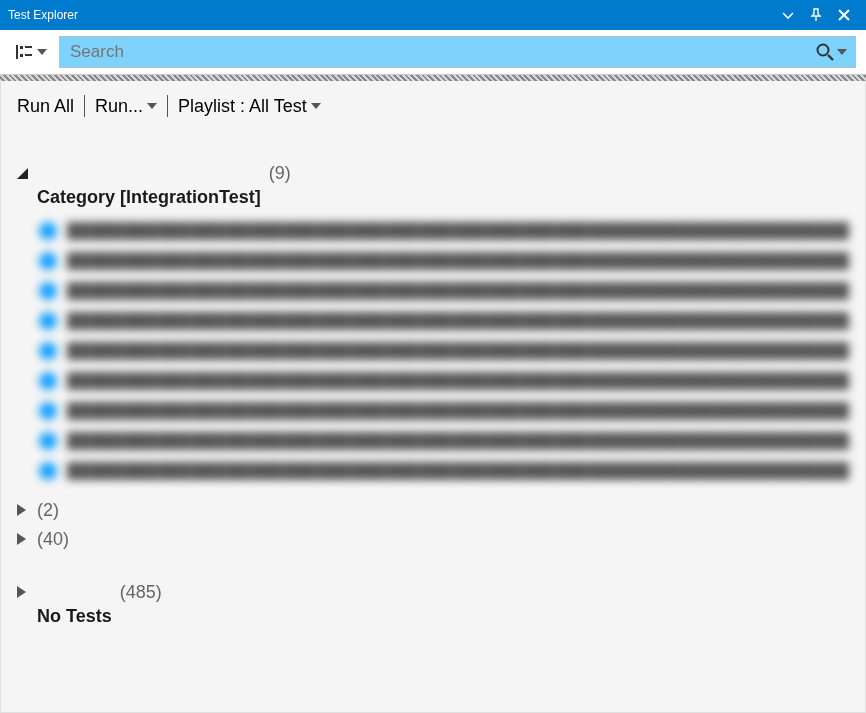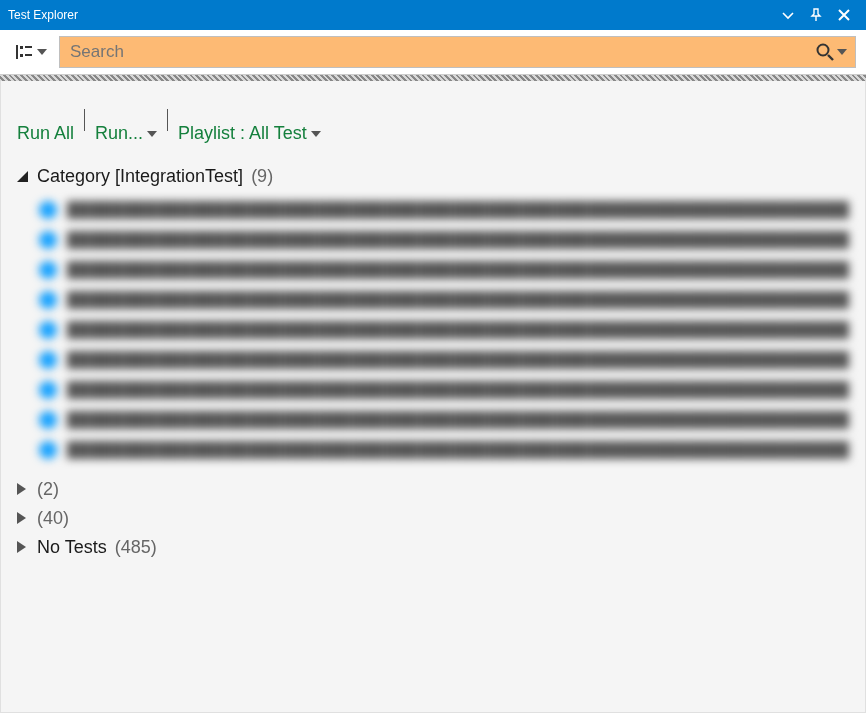--- a/index.html
+++ b/index.html
@@ -39,21 +39,21 @@
     padding: 2px 4px; cursor: pointer;
     color: #333;
   }
   .group-btn svg { display: block; }
 
   .search-wrap {
     flex: 1;
     border: 1px solid #bfbfbf;
     height: 32px;
     display: flex; align-items: center;
-    background: #fdba74;
+    background: #7dd3fc;
   }
   .search-wrap input {
     flex: 1;
     border: none; outline: none;
     font-size: 17px;
     padding: 0 10px;
     color: #666;
     background: transparent;
   }
   .search-wrap .search-btn {
@@ -81,22 +81,21 @@
     font-size: 18px;
     color: #0066c0;
     margin-bottom: 18px;
   }
   .action-row .sep {
     width: 1px; height: 22px; background: #555;
   }
   .action-link {
     display: flex; align-items: center; gap: 4px;
     cursor: pointer;
-    color: #15803d;
-    margin-top: 28px;
+    color: #000000;
   }
   .caret-dn {
     width: 0; height: 0;
     border-left: 5px solid transparent;
     border-right: 5px solid transparent;
     border-top: 6px solid #555;
   }
 
   .tree { font-size: 18px; color: #1a1a1a; }
   .node {
@@ -114,21 +113,21 @@
     display:inline-block;
     transform: rotate(0deg);
   }
   .tr-closed {
     width:0;height:0;
     border-style: solid;
     border-width: 6px 0 6px 9px;
     border-color: transparent transparent transparent #555;
     display:inline-block;
   }
-  .node-label { font-weight: 400; }
+  .node-label { font-weight: 700; margin-top: 48px; }
   .node-count { color: #666; font-weight: 400; }
 
   .children {
     margin-left: 22px;
     margin-top: 4px;
     margin-bottom: 10px;
   }
   .test-row {
     display: flex; align-items: center;
     gap: 10px;

